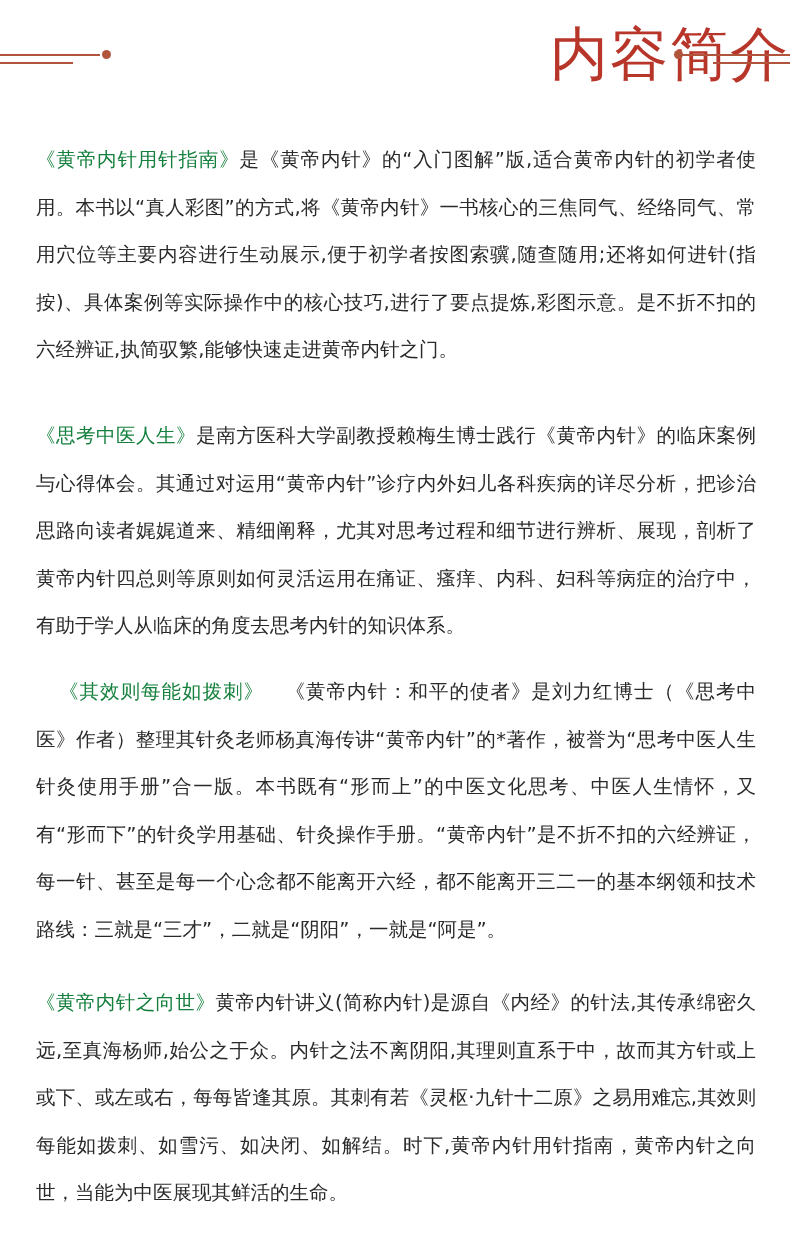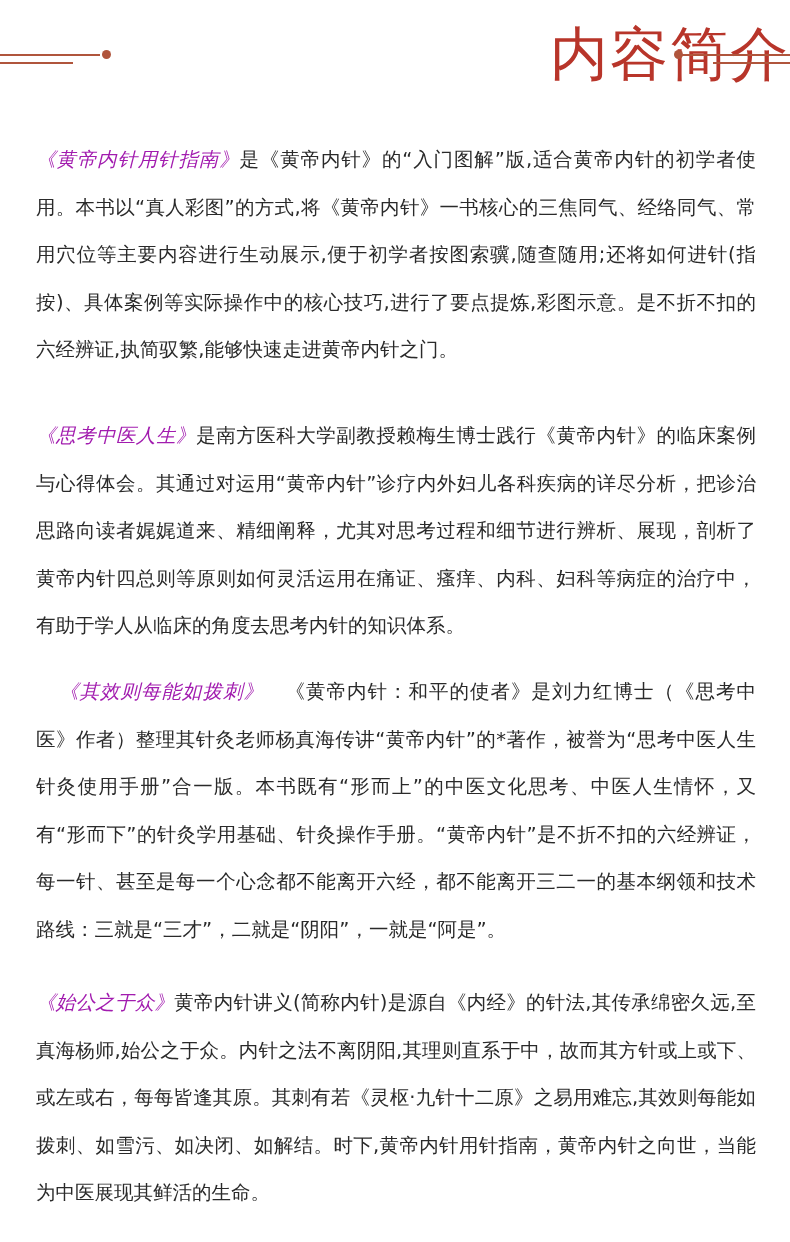--- a/index.html
+++ b/index.html
@@ -5,21 +5,21 @@
     html, body { margin: 0; padding: 0; background: #ffffff; }
     body { width: 790px; height: 1242px; position: relative; overflow: hidden;
            font-family: "DejaVu Sans", "Liberation Sans", sans-serif; }
     .header { position: absolute; left: 0; top: 0; width: 790px; height: 110px; }
     .title { position: absolute; left: 0; width: 790px; top: 18px; text-align: right;
              font-size: 58px; font-weight: normal; color: #b8352a; letter-spacing: 2px; line-height: 72px; }
     .line { position: absolute; height: 2px; background: #b0553c; }
     .dot { position: absolute; width: 9px; height: 9px; border-radius: 50%; background: #b0553c; }
     .content { position: absolute; left: 36px; top: 136px; width: 720px; }
     .para { font-size: 19.5px; line-height: 47.6px; color: #2a2a2a; margin: 0; text-align: justify; }
-    .para .book { color: #a21caf; font-style: italic; }
+    .para .book { color: #15803d; }
     .p1 { position: absolute; top: 0; }
     .p2 { position: absolute; top: 276px; }
     .p3 { position: absolute; top: 532px; }
     .p4 { position: absolute; top: 843px; }
     .indent { display: inline-block; width: 22px; }
   </style>
 </head>
 <body>
 
 <div class="header">
@@ -36,15 +36,15 @@
   <p class="para p1">
     <span class="book">《黄帝内针用针指南》</span><span>是《黄帝内针》的“入门图解”版,适合黄帝内针的初学者使用。本书以“真人彩图”的方式,将《黄帝内针》一书核心的三焦同气、经络同气、常用穴位等主要内容进行生动展示,便于初学者按图索骥,随查随用;还将如何进针(指按)、具体案例等实际操作中的核心技巧,进行了要点提炼,彩图示意。是不折不扣的六经辨证,执简驭繁,能够快速走进黄帝内针之门。</span>
   </p>
   <p class="para p2">
     <span class="book">《思考中医人生》</span><span>是南方医科大学副教授赖梅生博士践行《黄帝内针》的临床案例与心得体会。其通过对运用“黄帝内针”诊疗内外妇儿各科疾病的详尽分析，把诊治思路向读者娓娓道来、精细阐释，尤其对思考过程和细节进行辨析、展现，剖析了黄帝内针四总则等原则如何灵活运用在痛证、瘙痒、内科、妇科等病症的治疗中，有助于学人从临床的角度去思考内针的知识体系。</span>
   </p>
   <p class="para p3">
     <span class="indent"></span><span class="book">《其效则每能如拨刺》</span>&nbsp;&nbsp;&nbsp;<span>《黄帝内针：和平的使者》是刘力红博士（《思考中医》作者）整理其针灸老师杨真海传讲“黄帝内针”的*著作，被誉为“思考中医人生 针灸使用手册”合一版。本书既有“形而上”的中医文化思考、中医人生情怀，又有“形而下”的针灸学用基础、针灸操作手册。“黄帝内针”是不折不扣的六经辨证，每一针、甚至是每一个心念都不能离开六经，都不能离开三二一的基本纲领和技术路线：三就是“三才”，二就是“阴阳”，一就是“阿是”。</span>
   </p>
   <p class="para p4">
-    <span class="book">《始公之于众》</span><span>黄帝内针讲义(简称内针)是源自《内经》的针法,其传承绵密久远,至真海杨师,始公之于众。内针之法不离阴阳,其理则直系于中，故而其方针或上或下、或左或右，每每皆逢其原。其刺有若《灵枢·九针十二原》之易用难忘,其效则每能如拨刺、如雪污、如决闭、如解结。时下,黄帝内针用针指南，黄帝内针之向世，当能为中医展现其鲜活的生命。</span>
+    <span class="book">《黄帝内针之向世》</span><span>黄帝内针讲义(简称内针)是源自《内经》的针法,其传承绵密久远,至真海杨师,始公之于众。内针之法不离阴阳,其理则直系于中，故而其方针或上或下、或左或右，每每皆逢其原。其刺有若《灵枢·九针十二原》之易用难忘,其效则每能如拨刺、如雪污、如决闭、如解结。时下,黄帝内针用针指南，黄帝内针之向世，当能为中医展现其鲜活的生命。</span>
   </p>
 </div>
 
 </body></html>

